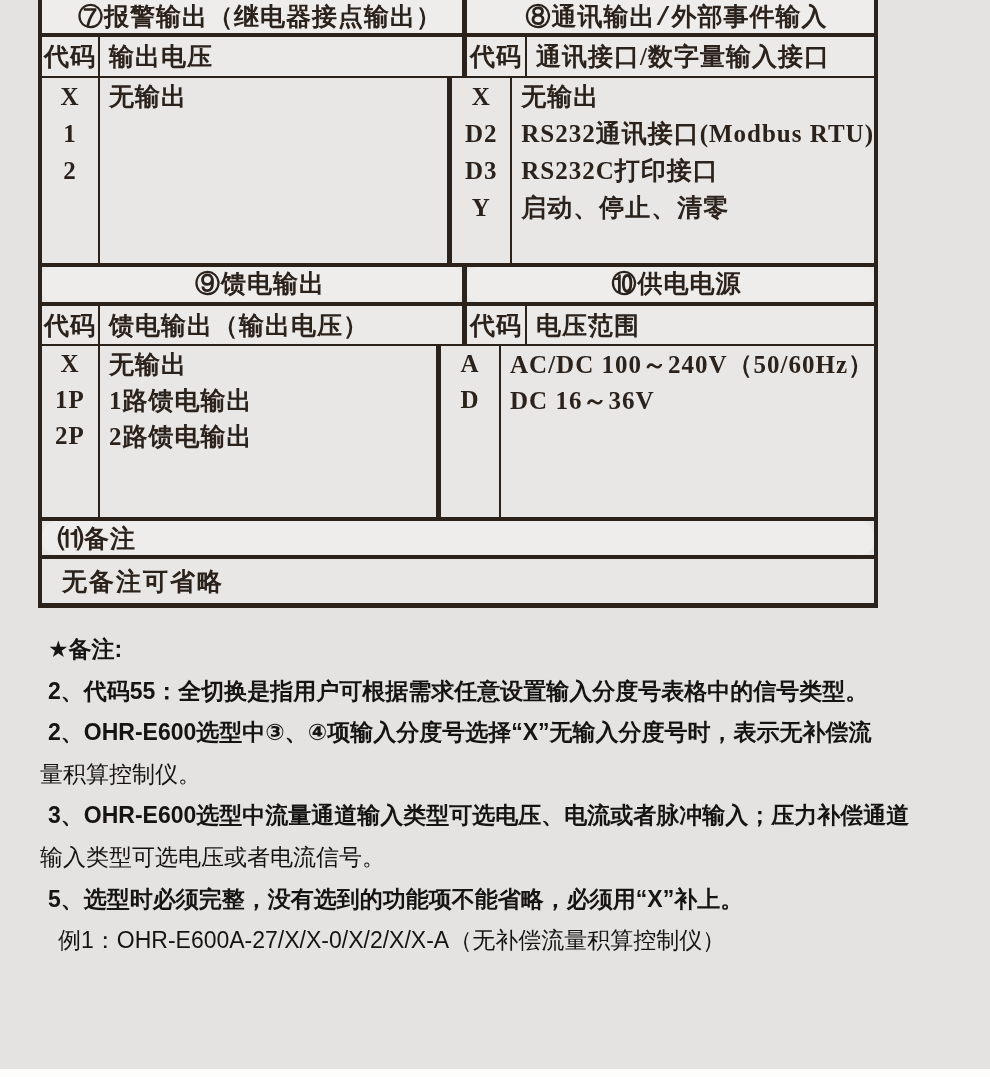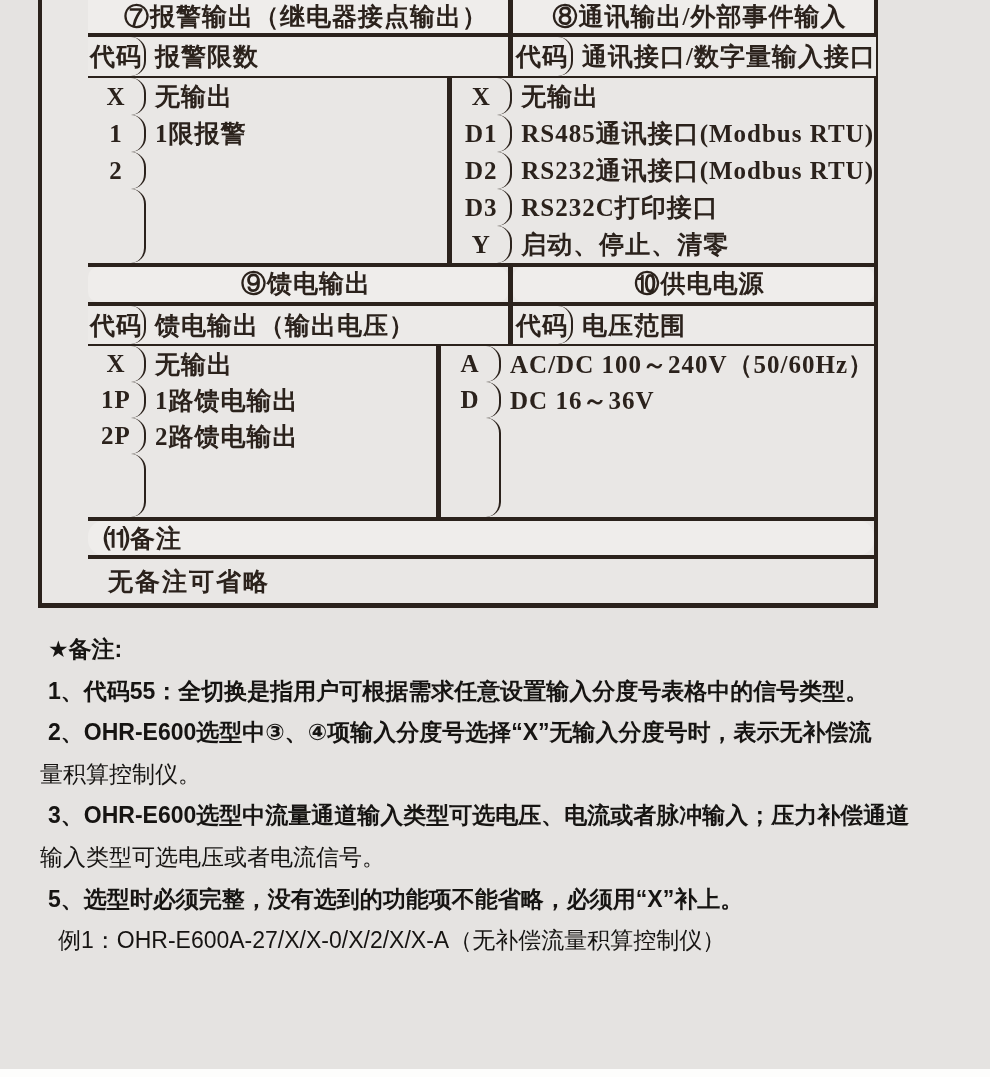--- a/index.html
+++ b/index.html
@@ -10,39 +10,38 @@
   }
   
   .spec-table{
     position:absolute;left:38px;top:0;width:840px;
     box-sizing:border-box;
     border-left:4px solid #2b221c;border-right:4px solid #2b221c;border-bottom:5px solid #2b221c;
     background:#e9e7e5;
     color:#2b221c;
     font-family:"Liberation Serif","DejaVu Serif",serif;
     font-weight:bold;
-    padding-left:46px;
   }
   .hsep{height:4px;background:#2b221c;}
   .two-col{display:flex;align-items:stretch;}
   .half-l{width:420px;flex:0 0 420px;display:flex;flex-direction:column;}
   .vdiv{width:5px;flex:0 0 5px;background:#2b221c;}
   .half-r{flex:1;display:flex;flex-direction:column;}
   .title-band{
     background:#efedeb;font-size:25px;letter-spacing:1px;
     display:flex;align-items:center;padding-left:16px;box-sizing:border-box;
   }
   .band1{height:33px;}
   .band2{height:35px;border-radius:10px;}
-  .title-band.r{padding-left:12px;}
+  .title-band.r{padding-left:12px;font-family:Liberation Mono, monospace;}
   .inner-tbl{display:flex;flex-direction:column;flex:1;}
   .trow{display:flex;align-items:stretch;font-size:25px;letter-spacing:1px;}
   .code-cell{
     width:56px;flex:0 0 56px;border-right:2px solid #2b221c;
-    display:flex;align-items:center;justify-content:center;text-align:center;border-radius:15px;
+    display:flex;align-items:center;justify-content:center;text-align:center;
   }
   .half-r .code-cell{width:58px;flex:0 0 58px;}
   .desc-cell{flex:1;display:flex;align-items:center;padding-left:9px;white-space:nowrap;}
   .hdr-row{border-bottom:2px solid #2b221c;background:#eceae8;}
   .hdr1{height:39px;}
   .hdr2{height:38px;}
   .body1 .trow{height:37px;}
   .body2 .trow{height:36px;}
   .body1{min-height:185px;}
   .body2{min-height:171px;}
@@ -77,61 +76,56 @@
     <div class="half-l title-band band1">⑦报警输出（继电器接点输出）</div>
     <div class="vdiv"></div>
     <div class="half-r title-band band1 r">⑧通讯输出/外部事件输入</div>
   </div>
   <div class="hsep"></div>
 
   <div class="two-col">
     <div class="half-l">
       <div class="trow hdr-row hdr1">
         <div class="code-cell">代码</div>
-        <div class="desc-cell">报警限数</div>
+        <div class="desc-cell">输出电压</div>
       </div>
     </div>
     <div class="vdiv"></div>
     <div class="half-r">
       <div class="trow hdr-row hdr1">
         <div class="code-cell">代码</div>
         <div class="desc-cell">通讯接口/数字量输入接口</div>
       </div>
     </div>
   </div>
 
   <div class="two-col">
     <div class="half-l inner-tbl body1">
       <div class="trow">
         <div class="code-cell">X</div>
         <div class="desc-cell">无输出</div>
       </div>
       <div class="trow">
         <div class="code-cell">1</div>
-        <div class="desc-cell">1限报警</div>
       </div>
       <div class="trow">
         <div class="code-cell">2</div>
       </div>
       <div class="body-fill">
         <div class="code-cell"></div>
           <div class="desc-cell"></div>
       </div>
     </div>
     <div class="vdiv"></div>
     <div class="half-r inner-tbl body1">
       <div class="trow">
         <div class="code-cell">X</div>
         <div class="desc-cell">无输出</div>
       </div>
       <div class="trow">
-        <div class="code-cell">D1</div>
-        <div class="desc-cell">RS485通讯接口(Modbus RTU)</div>
-      </div>
-      <div class="trow">
         <div class="code-cell">D2</div>
         <div class="desc-cell">RS232通讯接口(Modbus RTU)</div>
       </div>
       <div class="trow">
         <div class="code-cell">D3</div>
         <div class="desc-cell">RS232C打印接口</div>
       </div>
       <div class="trow">
         <div class="code-cell">Y</div>
         <div class="desc-cell">启动、停止、清零</div>
@@ -205,21 +199,21 @@
   <div class="hsep"></div>
 
   <div class="remark-band">⑾备注</div>
   <div class="hsep"></div>
   <div class="remark-row">无备注可省略</div>
 
 </div>
 
 <div class="notes">
   <div class="note-line indent-num">★备注:</div>
-  <div class="note-line indent-num">1、代码55：全切换是指用户可根据需求任意设置输入分度号表格中的信号类型。</div>
+  <div class="note-line indent-num">2、代码55：全切换是指用户可根据需求任意设置输入分度号表格中的信号类型。</div>
   <div class="note-line indent-num">2、OHR-E600选型中③、④项输入分度号选择“X”无输入分度号时，表示无补偿流</div>
   <div class="note-line">量积算控制仪。</div>
   <div class="note-line indent-num">3、OHR-E600选型中流量通道输入类型可选电压、电流或者脉冲输入；压力补偿通道</div>
   <div class="note-line">输入类型可选电压或者电流信号。</div>
   <div class="note-line indent-num">5、选型时必须完整，没有选到的功能项不能省略，必须用“X”补上。</div>
   <div class="note-line indent-ex">例1：OHR-E600A-27/X/X-0/X/2/X/X-A（无补偿流量积算控制仪）</div>
 </div>
 
 <div class="bottom-strip"></div>
 

